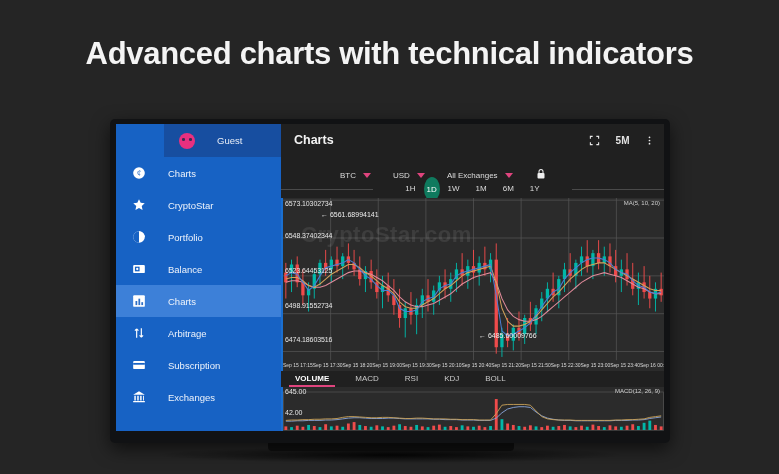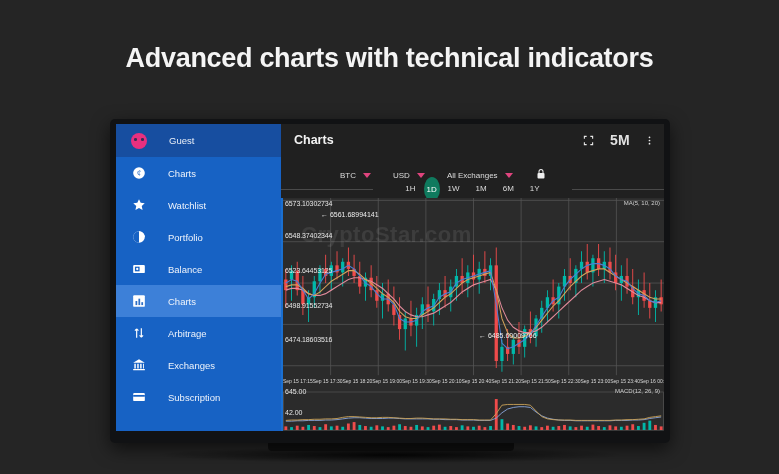--- a/index.html
+++ b/index.html
@@ -6,24 +6,24 @@
   html, body {
     width: 779px; height: 474px;
     background: #252525;
     font-family: "Liberation Sans", sans-serif;
     overflow: hidden;
   }
   #root { position: relative; width: 779px; height: 474px; background: #252525; }
 
   
   .headline {
-    position: absolute; top: 43px; left: 0; width: 779px;
+    position: absolute; top: 36px; left: 0; width: 779px;
     text-align: center;
     color: #f4f4f4;
-    font-size: 27px;
+    font-size: 31px;
     font-weight: bold;
     letter-spacing: -0.3px;
     font-family: "Liberation Sans", sans-serif;
   }
 
   
   .device-shadow {
     position: absolute; left: 160px; top: 447px; width: 460px; height: 16px;
     background: radial-gradient(ellipse at center, rgba(0,0,0,0.85) 0%, rgba(0,0,0,0.0) 72%);
   }
@@ -52,20 +52,21 @@
     width: 165px; height: 100%;
     background: #1762c4;
     flex: 0 0 165px;
     overflow: hidden;
   }
   .sb-user {
     height: 33px;
     background: #174ea0;
     display: flex; align-items: center;
     padding-left: 15px;
+    margin-left: 48px;
   }
   .avatar {
     width: 16px; height: 16px; border-radius: 50%;
     background: #e8307f;
     position: relative;
     flex: 0 0 16px;
   }
   .avatar::before {
     content: ""; position: absolute; left: 3.2px; top: 5.5px;
     width: 2.6px; height: 2.6px; border-radius: 50%; background: #3b2a55;
@@ -91,21 +92,21 @@
 
   
   .main { flex: 1; height: 100%; background: #202020; display: flex; flex-direction: column; }
 
   .topbar {
     height: 32px; display: flex; align-items: center;
     padding: 0 9px 0 13px; background: #202020;
   }
   .topbar-title { color: #f2f2f2; font-size: 12.5px; font-weight: bold; flex: 1; }
   .topbar-icon { color: #e8e8e8; margin-left: 14px; display: flex; align-items: center; }
-  .topbar-text { color: #e2e2e2; font-size: 14px; font-weight: bold; margin-left: 16px; letter-spacing: .3px;}
+  .topbar-text { color: #e2e2e2; font-size: 10px; font-weight: bold; margin-left: 16px; letter-spacing: .3px;}
 
   .filterbar {
     height: 24px; display: flex; align-items: flex-end;
     padding-left: 13px; background: #202020; margin-left: 46px;
   }
   .fl-group { display: flex; align-items: center; margin-right: 22px; }
   .fl-label { color: #dcdcdc; font-size: 8px; }
   .caret {
     width: 0; height: 0; margin-left: 7px;
     border-left: 4px solid transparent;
@@ -201,21 +202,21 @@
           </span>
           <span class="sb-label">Charts</span>
         </div>
 
         <div class="sb-item">
           <span class="sb-ico">
             <svg width="14" height="14" viewBox="0 0 24 24" fill="#fff">
                 <path d="M12 2l2.9 6.3 6.9.8-5.1 4.7 1.4 6.8L12 17.2 5.9 20.6l1.4-6.8L2.2 9.1l6.9-.8z"></path>
               </svg>
           </span>
-          <span class="sb-label">Watchlist</span>
+          <span class="sb-label">CryptoStar</span>
         </div>
 
         <div class="sb-item">
           <span class="sb-ico">
             <svg width="14" height="14" viewBox="0 0 24 24">
                 <circle cx="12" cy="12" r="10" fill="#fff"></circle>
                 <path d="M12 2v20A10 10 0 0 1 12 2z" fill="#1762c4"></path>
                 <path d="M12 12 L12 2 A10 10 0 0 1 22 12 z" fill="#fff"></path>
               </svg>
           </span>
@@ -249,35 +250,35 @@
           <span class="sb-ico">
             <svg width="14" height="14" viewBox="0 0 24 24" stroke="#fff" stroke-width="2" fill="none">
                 <path d="M8 20V5M8 5L5 8M8 5l3 3M16 4v15M16 19l-3-3M16 19l3-3"></path>
               </svg>
           </span>
           <span class="sb-label">Arbitrage</span>
         </div>
 
         <div class="sb-item">
           <span class="sb-ico">
-            <svg width="14" height="14" viewBox="0 0 24 24" fill="#fff">
-                <path d="M12 2 2 8h20zM4 10h2.5v8H4zm5 0h2.5v8H9zm5 0h2.5v8H14zm5 0h1.5v8H19zM2 19h20v2H2z"></path>
-              </svg>
-          </span>
-          <span class="sb-label">Exchanges</span>
-        </div>
-
-        <div class="sb-item">
-          <span class="sb-ico">
             <svg width="14" height="14" viewBox="0 0 24 24">
                 <rect x="2" y="5" width="20" height="14" rx="2" fill="#fff"></rect>
                 <rect x="2" y="8.5" width="20" height="3" fill="#1762c4"></rect>
               </svg>
           </span>
           <span class="sb-label">Subscription</span>
+        </div>
+
+        <div class="sb-item">
+          <span class="sb-ico">
+            <svg width="14" height="14" viewBox="0 0 24 24" fill="#fff">
+                <path d="M12 2 2 8h20zM4 10h2.5v8H4zm5 0h2.5v8H9zm5 0h2.5v8H14zm5 0h1.5v8H19zM2 19h20v2H2z"></path>
+              </svg>
+          </span>
+          <span class="sb-label">Exchanges</span>
         </div>
 
       </div>
 
       <div class="main">
 
         <div class="topbar">
           <div class="topbar-title">Charts</div>
           <div class="topbar-icon">
             <svg width="11" height="11" viewBox="0 0 24 24" fill="none" stroke="#e8e8e8" stroke-width="2.4">
@@ -504,20 +505,27 @@
                 <div class="xlab">Sep 15 21:20</div>
                 <div class="xlab">Sep 15 21:50</div>
                 <div class="xlab">Sep 15 22:30</div>
                 <div class="xlab">Sep 15 23:00</div>
                 <div class="xlab">Sep 15 23:40</div>
                 <div class="xlab">Sep 16 00:10</div>
               </div>
           </div>
         </div>
 
+        <div class="ind-tabs">
+          <span class="ind-tab active">VOLUME</span>
+          <span class="ind-tab">MACD</span>
+          <span class="ind-tab">RSI</span>
+          <span class="ind-tab">KDJ</span>
+          <span class="ind-tab">BOLL</span>
+        </div>
 
         <div class="ind-panel">
           <svg class="ind-svg" id="indChart" viewBox="0 0 380 44" preserveAspectRatio="none">
               <rect x="0.5" y="5" width="379" height="38" fill="none" stroke="#555" stroke-width="0.7"></rect>
               <rect x="1.4179104477611941" y="39.4" width="2.8358208955223883" height="3.6" fill="#f04b4b"></rect>
               <rect x="7.089552238805971" y="40.12" width="2.8358208955223883" height="2.88" fill="#00b8a9"></rect>
               <rect x="12.761194029850747" y="38.68" width="2.8358208955223883" height="4.32" fill="#f04b4b"></rect>
               <rect x="18.432835820895523" y="39.76" width="2.8358208955223883" height="3.2399999999999998" fill="#f04b4b"></rect>
               <rect x="24.1044776119403" y="37.96" width="2.8358208955223883" height="5.040000000000001" fill="#00b8a9"></rect>
               <rect x="29.776119402985078" y="39.04" width="2.8358208955223883" height="3.96" fill="#f04b4b"></rect>

